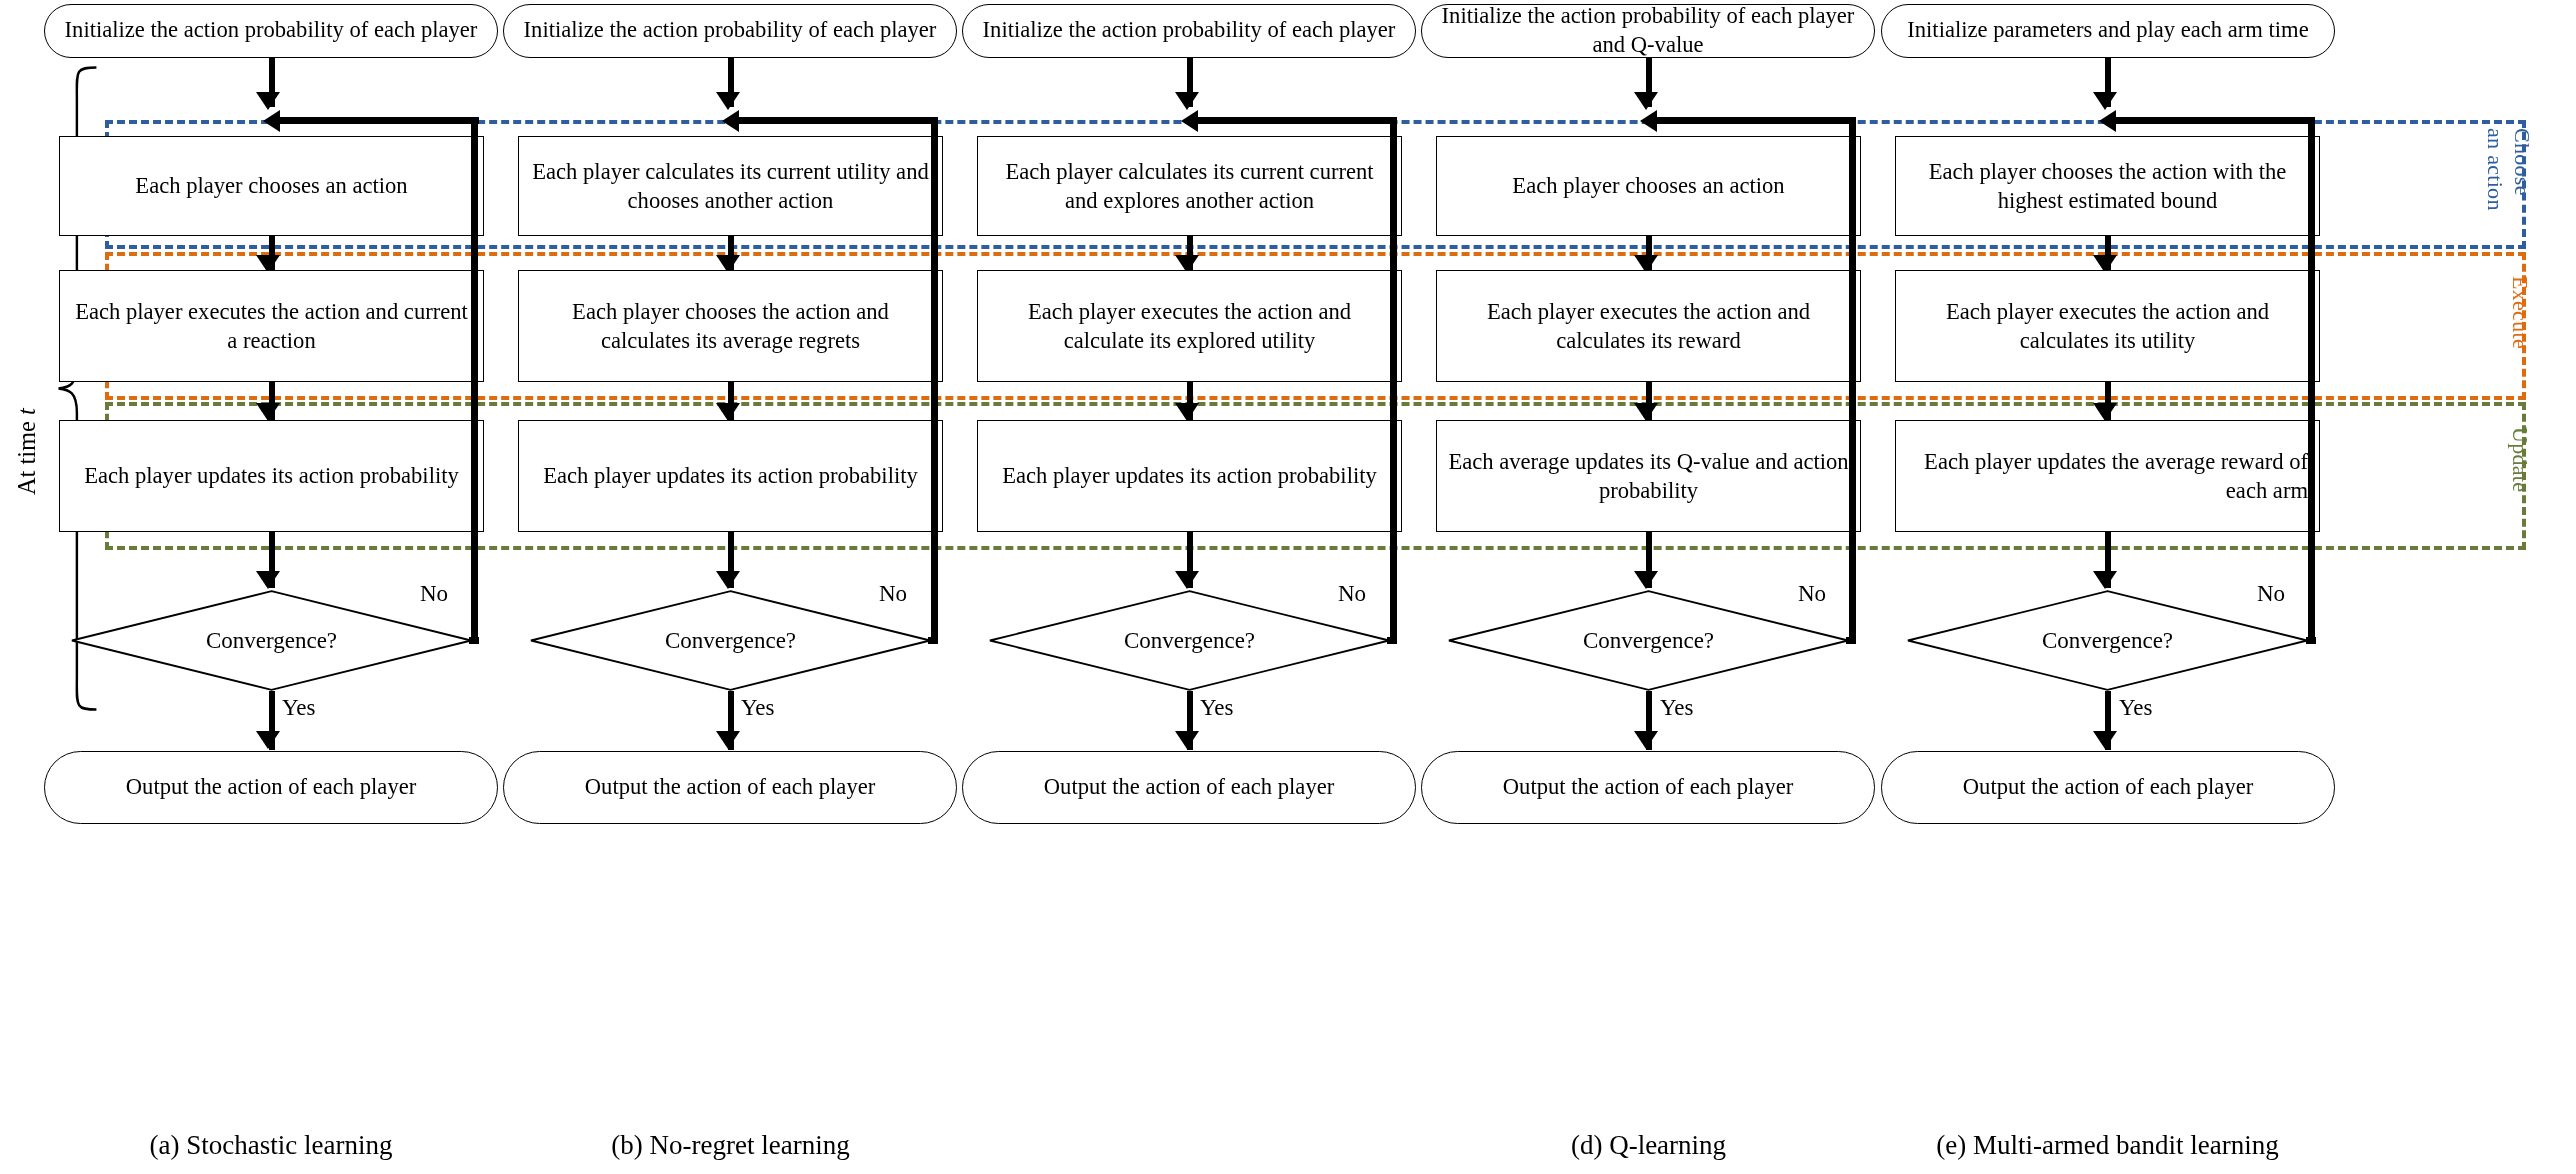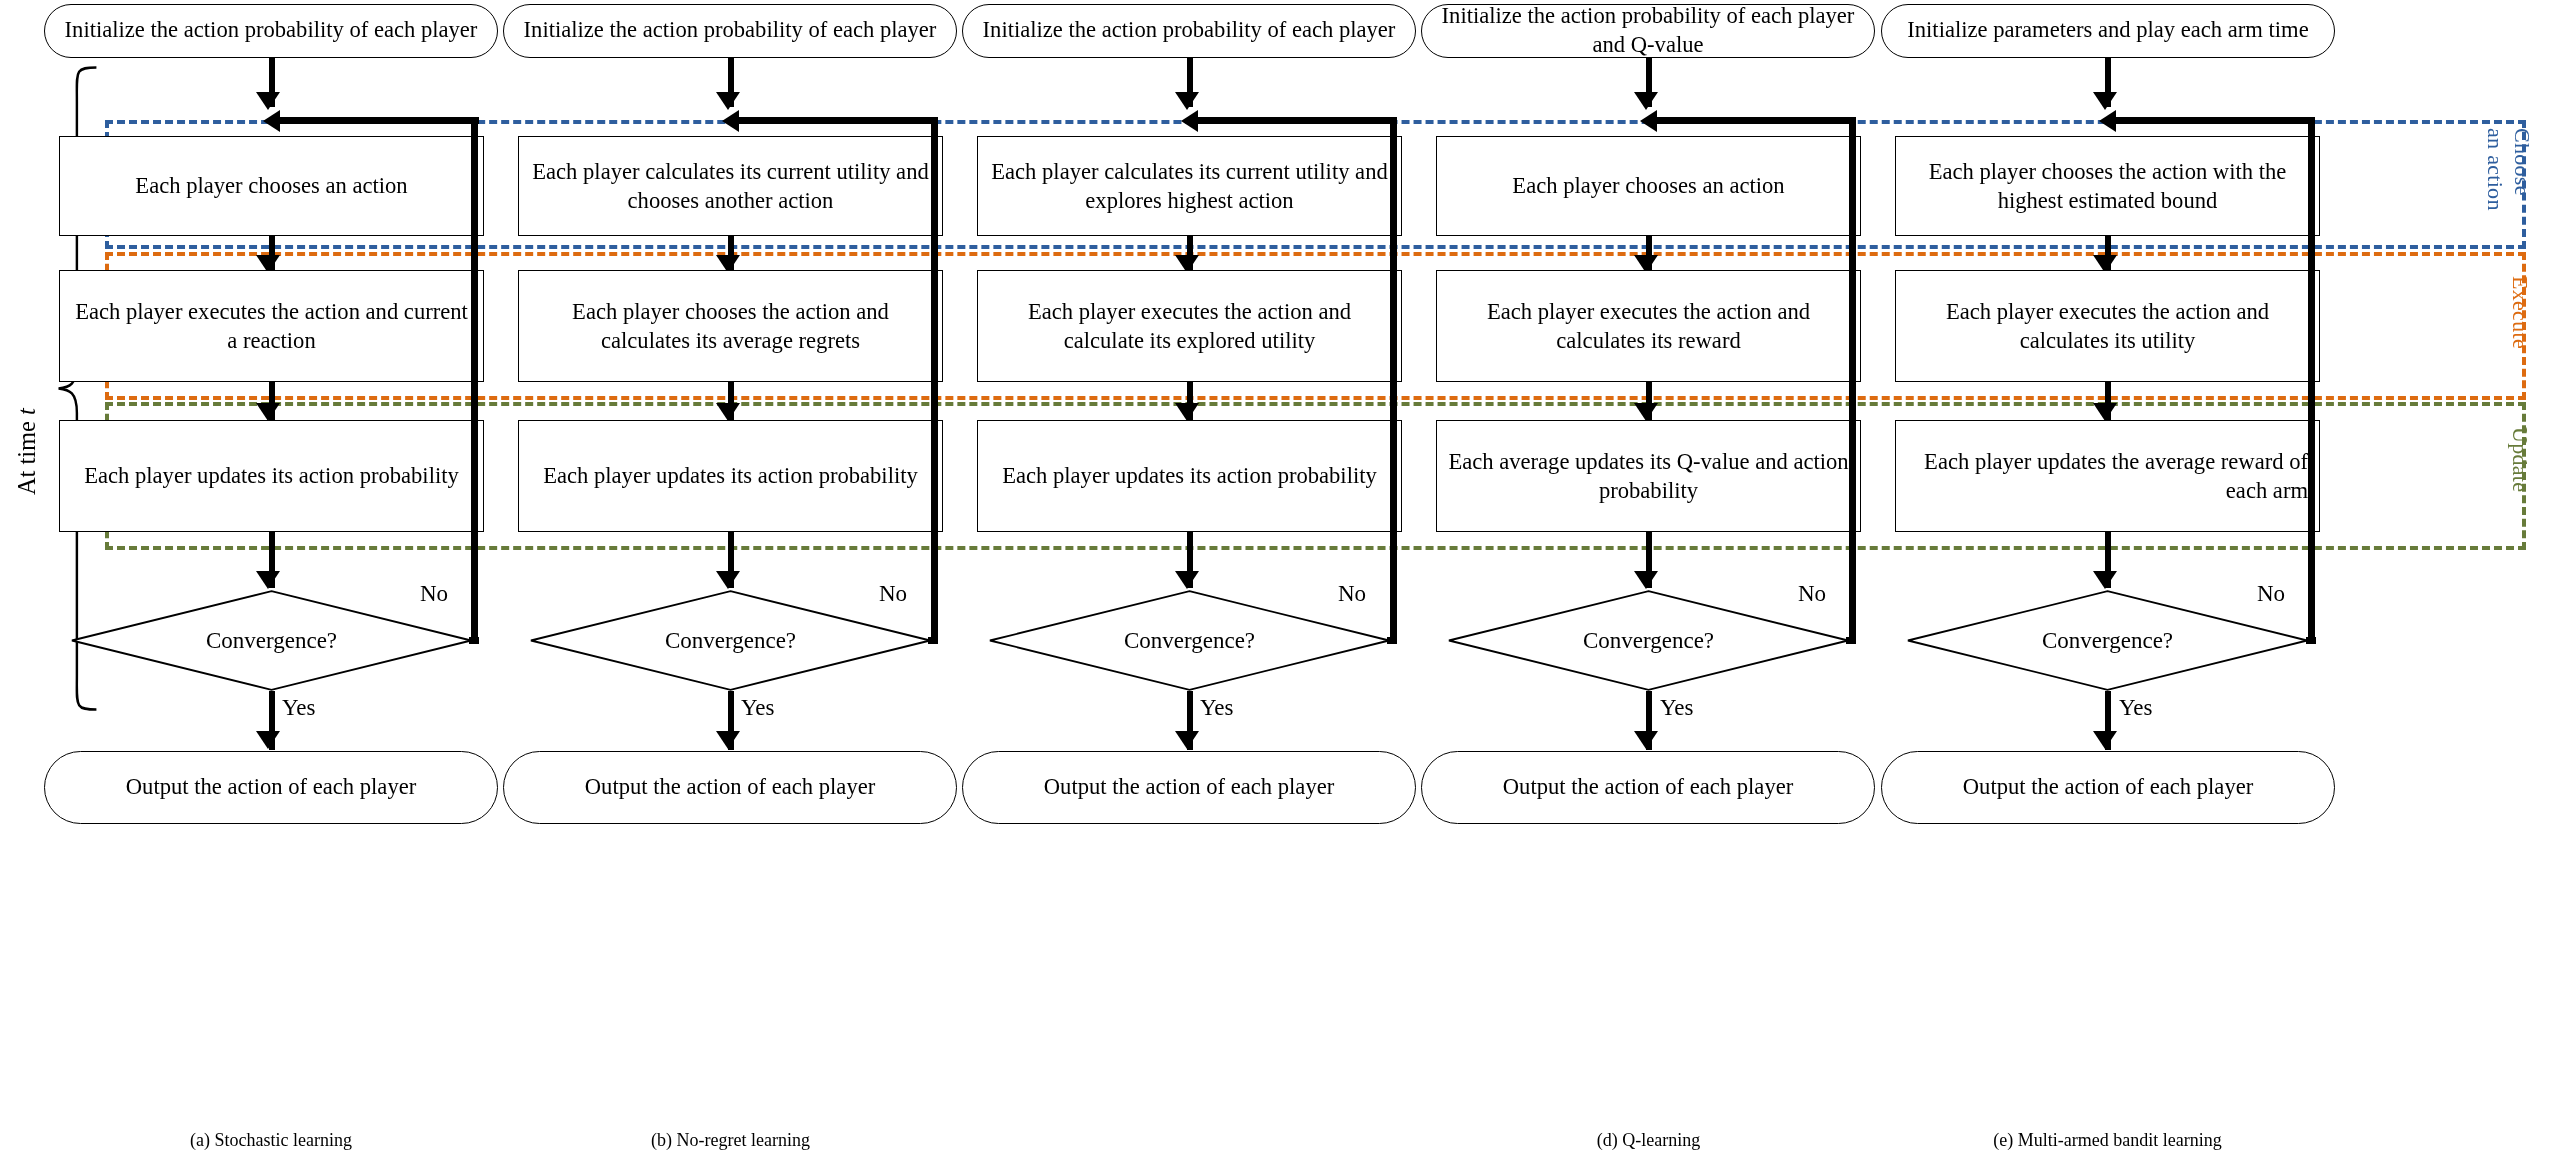--- a/index.html
+++ b/index.html
@@ -60,21 +60,21 @@
 
   .at-time{
     position:absolute;white-space:nowrap;font-size:24.4px;color:#000;
     transform-origin:left top;transform:rotate(-90deg);
   }
   .at-time i{font-style:italic;}
 
   .brace{position:absolute;}
 
   .caption{
-    position:absolute;text-align:center;font-size:18px;color:#000;white-space:nowrap;
+    position:absolute;text-align:center;font-size:27px;color:#000;white-space:nowrap;
   }
 
   .edge-label{position:absolute;font-size:23px;color:#000;white-space:nowrap;}
 </style>
 </head>
 <body>
 
 <div id="page">
 
   <svg class="brace" style="left:56px;top:65px;" width="43" height="647" viewBox="0 0 70 1060">
@@ -150,21 +150,21 @@
       <div class="arrowhead-left" style="left:722px;top:110px;"></div>
       <div class="edge-label" style="left:879px;top:581px;">No</div>
       <div class="vline" style="left:728px;top:691px;height:59px;"></div>
       <div class="arrowhead" style="left:716px;top:731px;"></div>
       <div class="edge-label" style="left:741px;top:695px;">Yes</div>
       <div class="terminator abs" style="left:503px;top:751px;width:454px;height:73px;">Output the action of each player</div>
       <div class="caption" style="left:479px;top:1130px;width:503px;">(b) No-regret learning</div>
       <div class="terminator abs" style="left:962px;top:3.7px;width:454px;height:54px;">Initialize the action probability of  each player</div>
       <div class="vline" style="left:1187px;top:57px;height:50px;"></div>
       <div class="arrowhead" style="left:1175px;top:92px;"></div>
-      <div class="process abs" style="left:977px;top:136px;width:425px;height:100px;">Each  player calculates its current utility and explores highest action</div>
+      <div class="process abs" style="left:977px;top:136px;width:425px;height:100px;">Each  player calculates its current current and explores another action</div>
       <div class="vline" style="left:1187px;top:236px;height:40px;"></div>
       <div class="arrowhead" style="left:1175px;top:255px;"></div>
       <div class="process abs" style="left:977px;top:270px;width:425px;height:112px;">Each player executes the action and calculate its explored utility</div>
       <div class="vline" style="left:1187px;top:382px;height:42px;"></div>
       <div class="arrowhead" style="left:1175px;top:403px;"></div>
       <div class="process abs" style="left:977px;top:420px;width:425px;height:112px;">Each player updates its action probability</div>
       <div class="vline" style="left:1187px;top:532px;height:56px;"></div>
       <div class="arrowhead" style="left:1175px;top:571px;"></div>
       <svg class="abs" style="left:988px;top:590px;" width="403" height="101" viewBox="0 0 660 166">
         <polygon points="330,2 658,83 330,164 2,83" fill="#fff" stroke="#000" stroke-width="3"></polygon>

